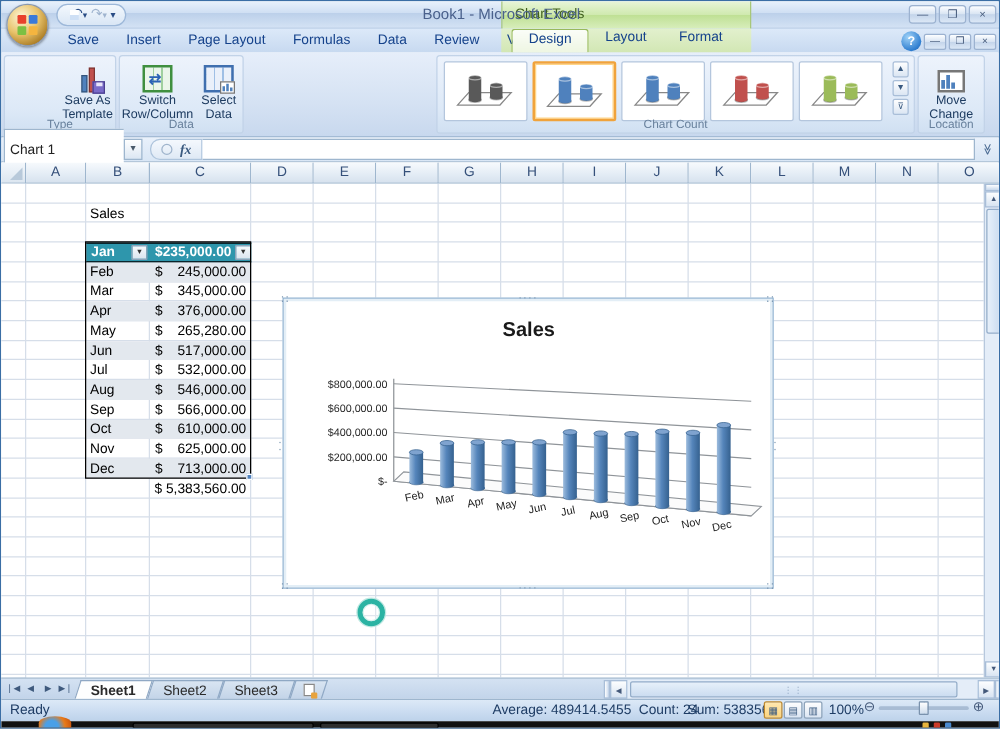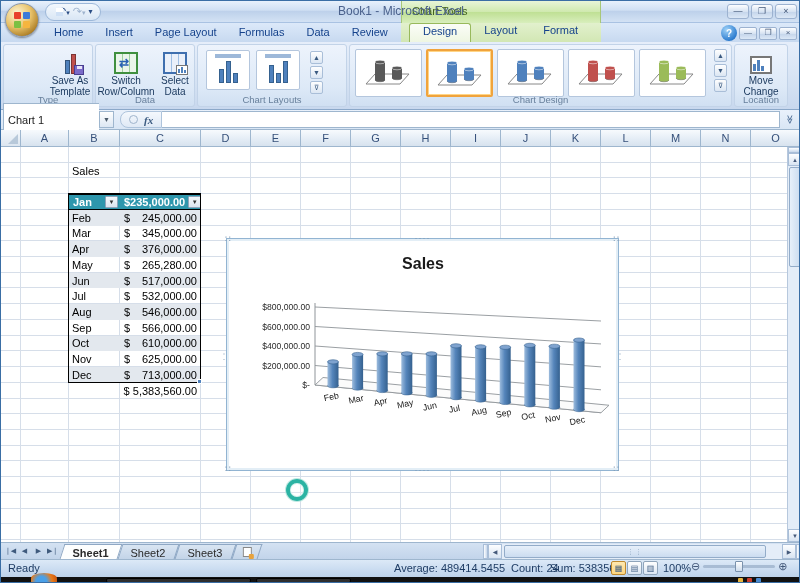--- a/index.html
+++ b/index.html
@@ -216,21 +216,21 @@
         <i></i>
         <i></i>
         <i></i>
         <i></i>
       </span>
     </div>
 
   <div class="tabrow">
     <div class="ct-band"></div>
     <div class="tabs">
-      <div class="tab">Home</div>
+      <div class="tab">Save</div>
       <div class="tab">Insert</div>
       <div class="tab">Page Layout</div>
       <div class="tab">Formulas</div>
       <div class="tab">Data</div>
       <div class="tab">Review</div>
       <div class="tab">View</div>
     </div>
     <div class="ctabs">
       <div class="ctab active">Design</div>
       <div class="ctab">Layout</div>
@@ -275,38 +275,20 @@
                 <i style="height:6px;"></i>
                 <i style="height:3px;"></i>
               </span>
             </span>
         </span>
         <span class="blabel">Select Data</span>
       </div>
       <div class="glabel">Data</div>
     </div>
 
-    <div class="rgroup" style="left:196px;width:150px;">
-      <div class="lay-thumb" style="left:8px;">
-        <i style="height:14px;"></i>
-          <i style="height:22px;"></i>
-          <i style="height:10px;"></i>
-      </div>
-      <div class="lay-thumb" style="left:58px;">
-        <i style="height:18px;"></i>
-          <i style="height:10px;"></i>
-          <i style="height:22px;"></i>
-      </div>
-      <div class="spincol" style="left:112px;top:6px;">
-        <div class="spinbtn">▲</div>
-        <div class="spinbtn">▼</div>
-        <div class="spinbtn">⊽</div>
-      </div>
-      <div class="glabel">Chart Layouts</div>
-    </div>
 
     <div class="rgroup" style="left:348px;width:383px;">
       <div id="styleThumbs">
           <div class="style-thumb" style="left: 5px;">
             <svg width="63" height="44" viewBox="0 0 63 44">
         <polygon points="10,34 44,34 53,24 19,24" fill="#fff" stroke="#888" stroke-width="1"></polygon>
         <g>
           <ellipse cx="24" cy="30" rx="5" ry="1.8" fill="#595959" stroke="#555" stroke-opacity=".4"></ellipse>
           <rect x="19" y="12" width="10" height="18" fill="#595959"></rect>
           <ellipse cx="24" cy="12" rx="5" ry="1.8" fill="#595959" stroke="#fff" stroke-opacity=".5"></ellipse>
@@ -367,21 +349,21 @@
           <ellipse cx="41" cy="18" rx="5" ry="1.8" fill="#9bbb59" stroke="#fff" stroke-opacity=".5"></ellipse>
         </g>
       </svg>
           </div>
         </div>
       <div class="spincol" style="left:364px;top:4px;">
         <div class="spinbtn">▲</div>
         <div class="spinbtn">▼</div>
         <div class="spinbtn">⊽</div>
       </div>
-      <div class="glabel">Chart Design</div>
+      <div class="glabel">Chart Count</div>
     </div>
 
     <div class="rgroup" style="left:733px;width:54px;">
       <div class="bigbtn" style="left:5px;width:42px;">
         <span class="icon24">
           <span class="tblicon blue" style="width:22px;height:18px;border-color:#777;background:#fff;display:flex;align-items:flex-end;gap:1px;padding:1px;">
             <i style="width:3px;height:7px;background:#4f81bd;"></i>
             <i style="width:3px;height:11px;background:#4f81bd;"></i>
             <i style="width:3px;height:5px;background:#4f81bd;"></i>
           </span>

